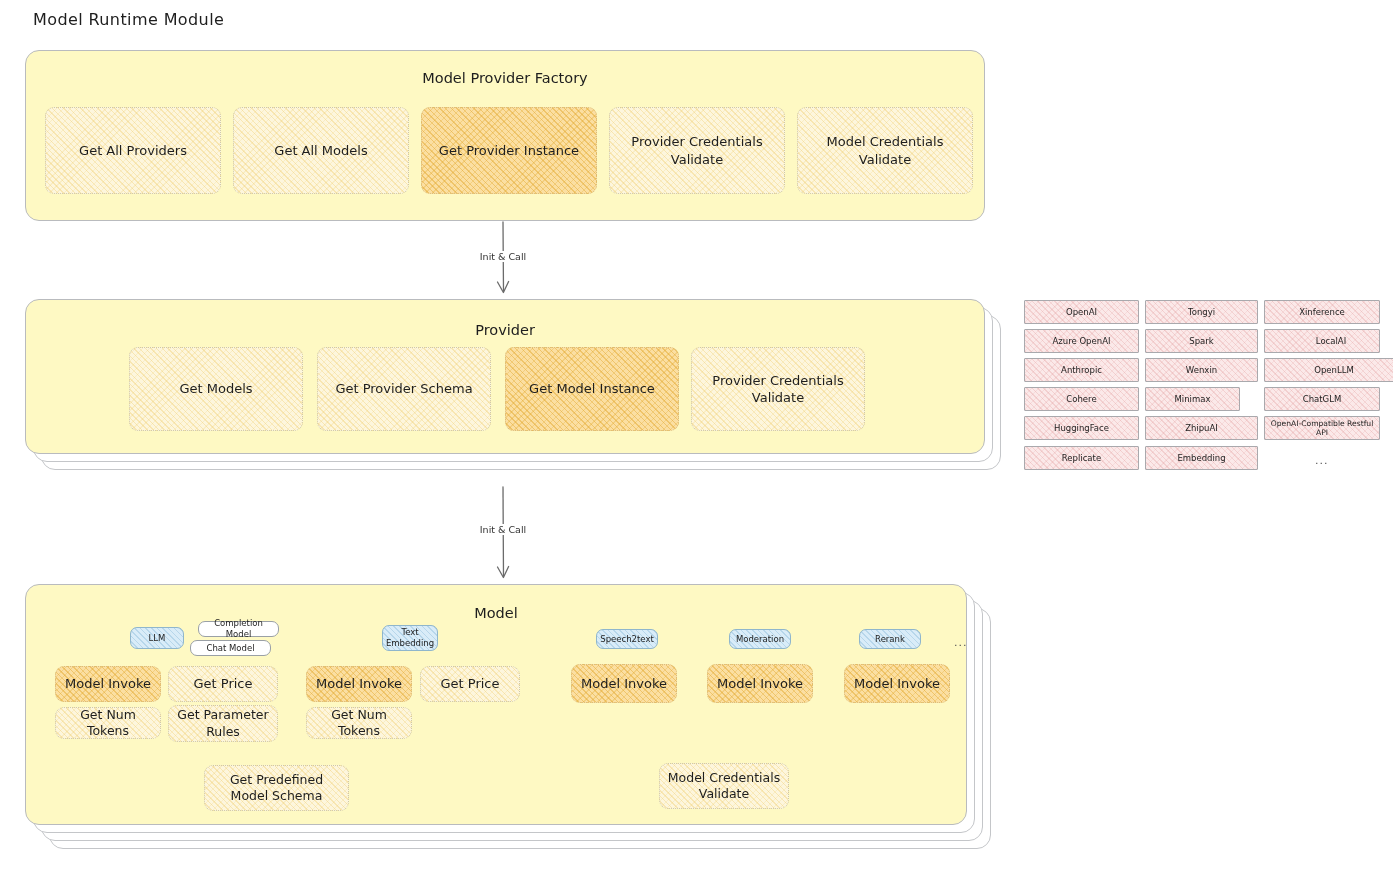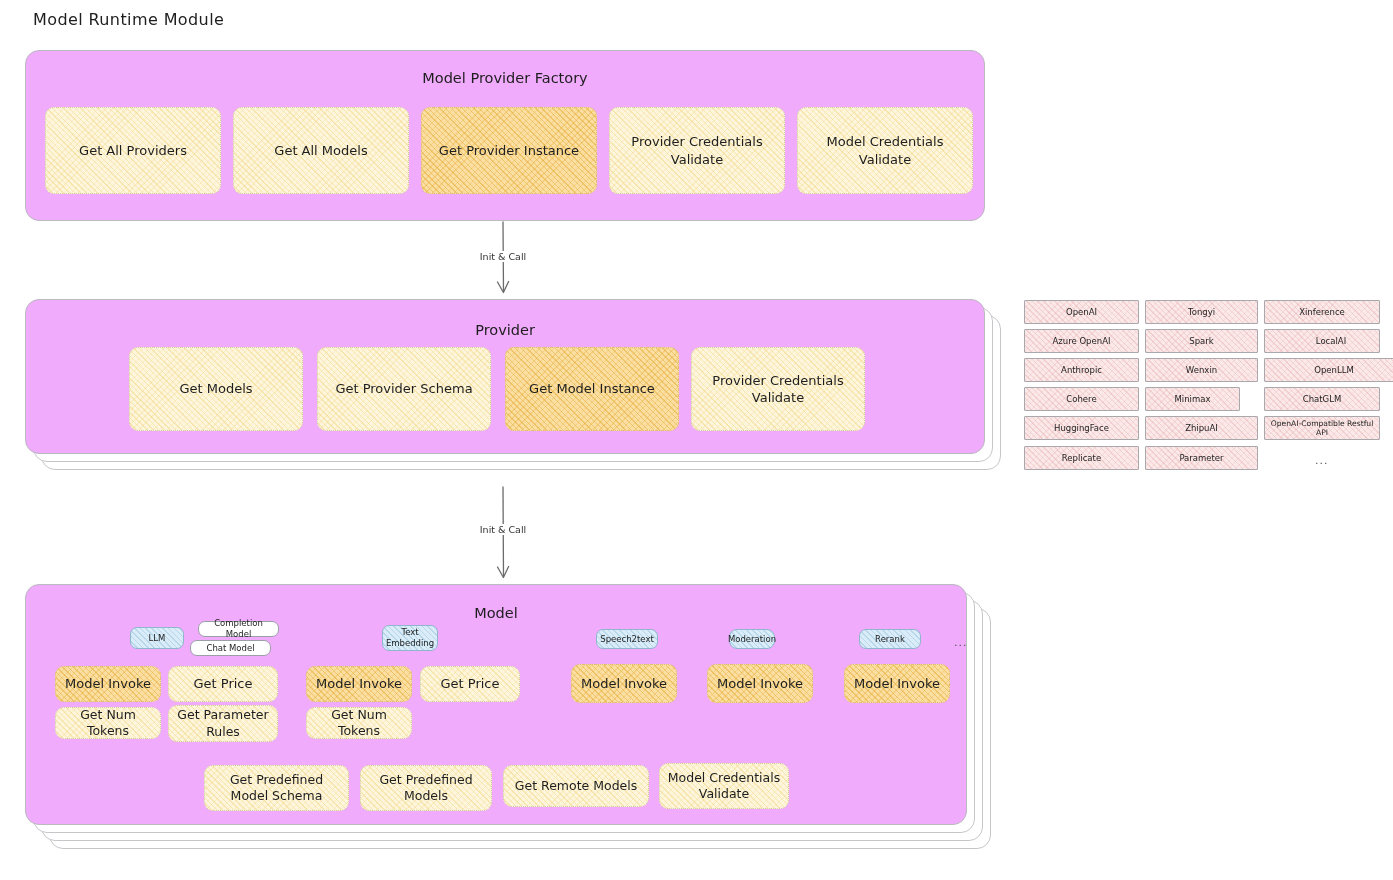--- a/index.html
+++ b/index.html
@@ -21,21 +21,21 @@
     position: absolute;
     left: 33px; top: 10px;
     font-size: 16px;
     color: #1e1e1e;
     letter-spacing: .4px;
   }
 
   
   .panel {
     position: absolute;
-    background: #f0abfc;
+    background: #fef9c3;
     border: 1.3px solid #b9bbbe;
     border-radius: 14px;
     box-sizing: border-box;
     padding-left: 24px;
   }
   .panel-shadow {
     position: absolute;
     background: #ffffff;
     border: 1.3px solid #c4c6c9;
     border-radius: 14px;
@@ -181,21 +181,21 @@
   <div class="chip" style="left:0px;   top:58px;  width:115px; height:24px;">Anthropic</div>
   <div class="chip" style="left:0px;   top:87px;  width:115px; height:24px;">Cohere</div>
   <div class="chip" style="left:0px;   top:116px; width:115px; height:24px;">HuggingFace</div>
   <div class="chip" style="left:0px;   top:146px; width:115px; height:24px;">Replicate</div>
 
   <div class="chip" style="left:121px; top:0px;   width:113px; height:24px;">Tongyi</div>
   <div class="chip" style="left:121px; top:29px;  width:113px; height:24px;">Spark</div>
   <div class="chip" style="left:121px; top:58px;  width:113px; height:24px;">Wenxin</div>
   <div class="chip" style="left:121px; top:87px;  width:95px; height:24px;">Minimax</div>
   <div class="chip" style="left:121px; top:116px; width:113px; height:24px;">ZhipuAI</div>
-  <div class="chip" style="left:121px; top:146px; width:113px; height:24px;">Parameter</div>
+  <div class="chip" style="left:121px; top:146px; width:113px; height:24px;">Embedding</div>
 
   <div class="chip" style="left:240px; top:0px;   width:116px; height:24px;">Xinference</div>
   <div class="chip" style="left:240px; top:29px;  width:116px; height:24px;padding-left:21px;">LocalAI</div>
   <div class="chip" style="left:240px; top:58px;  width:140px; height:24px;">OpenLLM</div>
   <div class="chip" style="left:240px; top:87px;  width:116px; height:24px;">ChatGLM</div>
   <div class="chip" style="left:240px; top:116px; width:116px; height:24px; font-size:7.6px;">OpenAI-Compatible Restful API</div>
 
   <div class="ellipsis" style="left:291px; top:155px;">...</div>
 </div>
 
@@ -215,21 +215,21 @@
   <div class="panel-title" style="top:20px;">Model</div>
 
   <div class="badge blue" style="left:104px; top:42px; width:54px; height:22px;">LLM</div>
   <div class="badge" style="left:172px; top:36px; width:81px; height:16px;">Completion Model</div>
   <div class="badge" style="left:164px; top:55px; width:81px; height:16px;">Chat Model</div>
 
   <div class="badge blue" style="left:356px; top:40px; width:56px; height:26px;">Text Embedding</div>
 
   <div class="badge blue" style="left:570px; top:44px; width:62px; height:20px;">Speech2text</div>
 
-  <div class="badge blue" style="left:703px; top:44px; width:46px; height:20px;border-radius:8px;">Moderation</div>
+  <div class="badge blue" style="left:703px; top:44px; width:62px; height:20px;">Moderation</div>
 
   <div class="badge blue" style="left:833px; top:44px; width:62px; height:20px;text-align:right;">Rerank</div>
 
   <div class="ellipsis" style="left:928px; top:52px;">...</div>
 
   <div class="node hi" style="left:29px; top:81px; width:106px; height:36px;">Model Invoke</div>
   <div class="node" style="left:142px; top:81px; width:110px; height:36px;">Get Price</div>
   <div class="node" style="left:29px; top:122px; width:106px; height:32px; font-size:12.5px;">Get Num Tokens</div>
   <div class="node" style="left:142px; top:120px; width:110px; height:37px; font-size:12.5px;">Get Parameter Rules</div>
 
@@ -237,16 +237,14 @@
   <div class="node" style="left:394px; top:81px; width:100px; height:36px;">Get Price</div>
   <div class="node" style="left:280px; top:122px; width:106px; height:32px; font-size:12.5px;">Get Num Tokens</div>
 
   <div class="node hi" style="left:545px; top:79px; width:106px; height:39px;">Model Invoke</div>
 
   <div class="node hi" style="left:681px; top:79px; width:106px; height:39px;">Model Invoke</div>
 
   <div class="node hi" style="left:818px; top:79px; width:106px; height:39px;">Model Invoke</div>
 
   <div class="node" style="left:178px; top:180px; width:145px; height:46px; font-size:12.5px;">Get Predefined Model Schema</div>
-  <div class="node" style="left:334px; top:180px; width:132px; height:46px; font-size:12.5px;">Get Predefined Models</div>
-  <div class="node" style="left:477px; top:180px; width:146px; height:42px; font-size:12.5px;">Get Remote Models</div>
   <div class="node" style="left:633px; top:178px; width:130px; height:46px; font-size:12.5px;">Model Credentials Validate</div>
 </div>
 
 </body></html>

